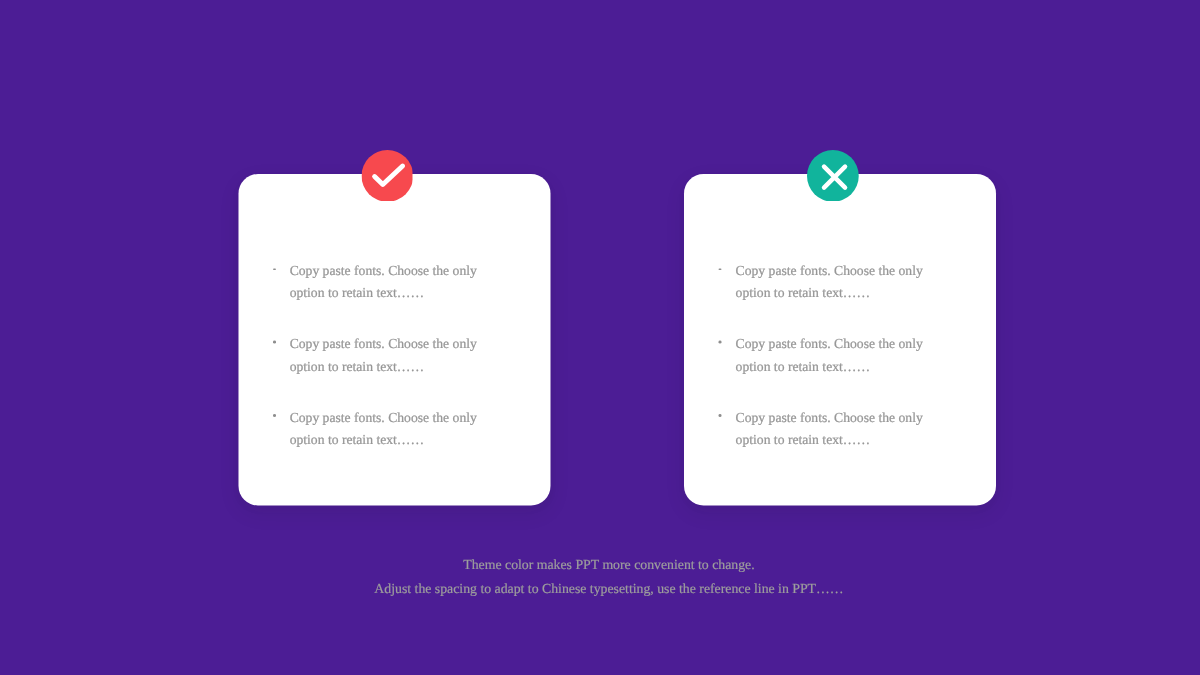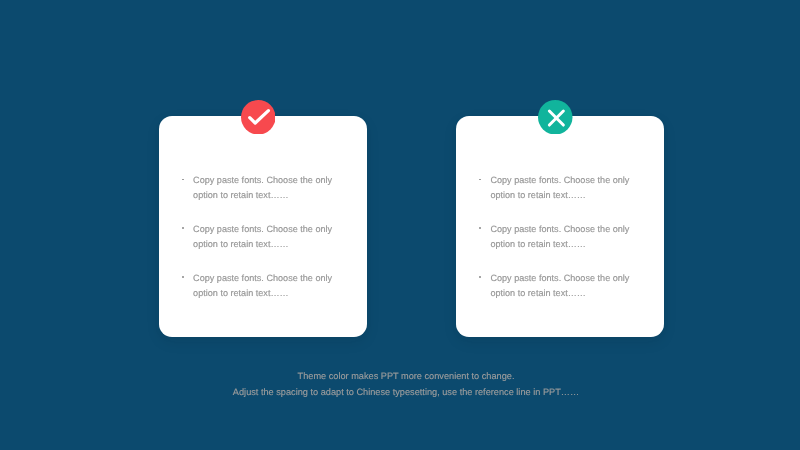--- a/index.html
+++ b/index.html
@@ -1,20 +1,20 @@
 <!DOCTYPE html>
 <html><head>
 <meta charset="utf-8">
 <style>
   html,body{margin:0;padding:0;}
   body{width:800px;height:450px;background:#ffffff;overflow:hidden;
        font-family:"Liberation Sans",sans-serif;
        -webkit-font-smoothing:antialiased;
        text-rendering:geometricPrecision;}
-  .slide{position:relative;width:800px;height:450px;background:#0c4a6e;overflow:hidden;}
+  .slide{position:relative;width:800px;height:450px;background:#4c1d95;overflow:hidden;font-family:Liberation Serif, serif;}
 
   .card{position:absolute;width:208px;height:221px;background:#ffffff;border-radius:13px;
         box-shadow:0 5px 15px rgba(28,28,32,0.07), 0 2px 6px rgba(28,28,32,0.032);}
   #card-left{left:158.5px;top:116px;}
   #card-right{left:455.5px;top:116px;}
 
   .badge{position:absolute;width:34.5px;height:34.5px;border-radius:50%;display:flex;
          align-items:center;justify-content:center;}
   #badge-check{left:240.7px;top:99.8px;}
   #badge-cross{left:538.3px;top:99.8px;}

